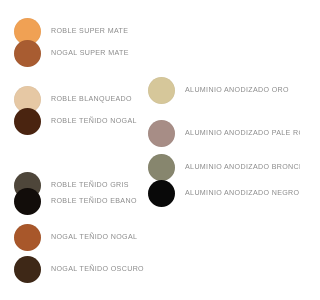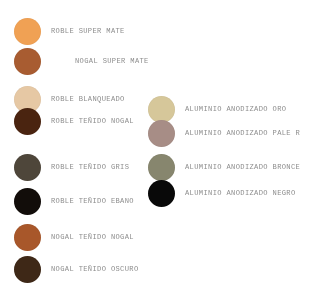--- a/index.html
+++ b/index.html
@@ -48,65 +48,65 @@
   }
   .swatch-label {
     margin-left: 10px;
     font-size: 7.1px;
     letter-spacing: 0.35px;
     color: #8d8d8d;
     white-space: nowrap;
     font-variant: small-caps;
     text-transform: uppercase;
     line-height: 1;
-    font-family: Liberation Mono, monospace;
+    font-family: Liberation Sans, sans-serif;
   }
 </style>
 </head>
 <body>
 
 <div id="palette-board">
 
   <div class="swatch-column" id="column-wood" style="left: 14px;">
       <div class="swatch-row" style="top: 18px;">
         <div class="swatch-dot" style="background: rgb(240, 161, 84);"></div>
         <span class="swatch-label">ROBLE SUPER MATE</span>
       </div>
-      <div class="swatch-row" style="top: 48px; gap: 24px;">
+      <div class="swatch-row" style="top: 40px;">
         <div class="swatch-dot" style="background: rgb(168, 92, 49);"></div>
         <span class="swatch-label">NOGAL SUPER MATE</span>
       </div>
       <div class="swatch-row" style="top: 86px;">
         <div class="swatch-dot" style="background: rgb(230, 200, 164);"></div>
         <span class="swatch-label">ROBLE BLANQUEADO</span>
       </div>
       <div class="swatch-row" style="top: 108px;">
         <div class="swatch-dot" style="background: rgb(74, 36, 16);"></div>
         <span class="swatch-label">ROBLE TEÑIDO NOGAL</span>
       </div>
-      <div class="swatch-row" style="top: 154px;">
+      <div class="swatch-row" style="top: 172px;">
         <div class="swatch-dot" style="background: rgb(78, 70, 58);"></div>
         <span class="swatch-label">ROBLE TEÑIDO GRIS</span>
       </div>
       <div class="swatch-row" style="top: 188px;">
         <div class="swatch-dot" style="background: rgb(18, 13, 10);"></div>
         <span class="swatch-label">ROBLE TEÑIDO EBANO</span>
       </div>
       <div class="swatch-row" style="top: 224px;">
         <div class="swatch-dot" style="background: rgb(168, 87, 42);"></div>
         <span class="swatch-label">NOGAL TEÑIDO NOGAL</span>
       </div>
       <div class="swatch-row" style="top: 256px; justify-content: center;">
         <div class="swatch-dot" style="background: rgb(62, 40, 23);"></div>
         <span class="swatch-label">NOGAL TEÑIDO OSCURO</span>
       </div>
     </div>
 
   <div class="swatch-column" id="column-aluminium" style="left: 148px;">
-      <div class="swatch-row" style="top: 96px;">
+      <div class="swatch-row" style="top: 77px;">
         <div class="swatch-dot" style="background: rgb(214, 199, 154);"></div>
         <span class="swatch-label">ALUMINIO ANODIZADO ORO</span>
       </div>
       <div class="swatch-row" style="top: 120px;">
         <div class="swatch-dot" style="background: rgb(167, 141, 134);"></div>
         <span class="swatch-label">ALUMINIO ANODIZADO PALE ROSE</span>
       </div>
       <div class="swatch-row" style="top: 154px;">
         <div class="swatch-dot" style="background: rgb(135, 134, 110);"></div>
         <span class="swatch-label">ALUMINIO ANODIZADO BRONCE</span>

